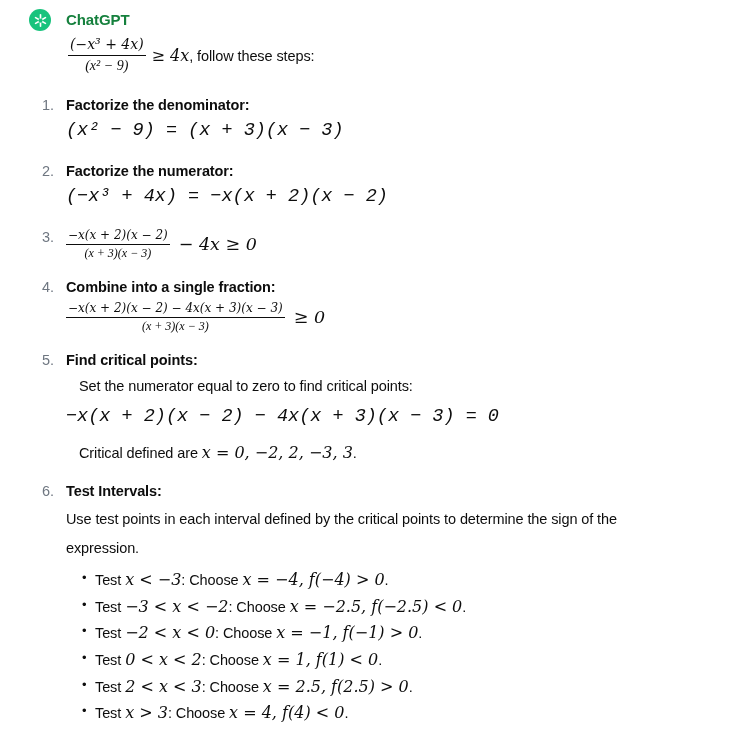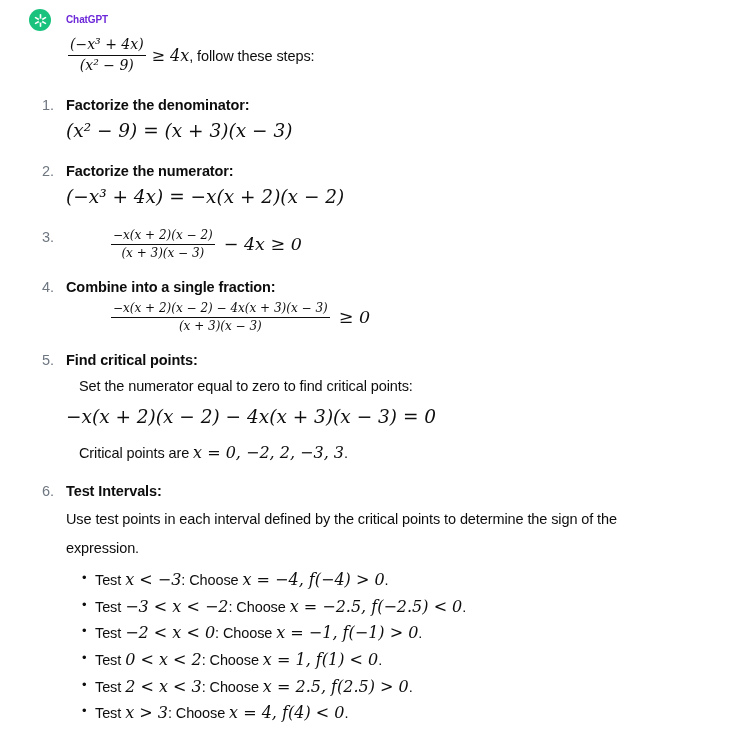--- a/index.html
+++ b/index.html
@@ -13,35 +13,35 @@
   }
   .msg { display: flex; padding: 9px 28px 10px 29px; }
   .avatar-col { flex: none; width: 22px; margin-right: 15px; }
   .avatar {
     width: 22px; height: 22px; border-radius: 50%;
     background: #19C37D;
     display: flex; align-items: center; justify-content: center;
     margin-top: 0px;
   }
   .content { flex: 1; min-width: 0; }
-  .author { font-weight: 700; font-size: 10px; line-height: 22px; color: #6d28d9; }
+  .author { font-weight: 700; font-size: 15px; line-height: 22px; color: #15803d; }
 
   
   .math {
     font-family: "DejaVu Serif", serif;
     font-style: italic;
     letter-spacing: 0;
     white-space: nowrap;
   }
   .m-inline { font-size: 16px; }
-  .m-block  { font-size: 18.5px; line-height: 1.35; margin: 3px 0 9px; }
+  .m-block  { font-size: 18.5px; line-height: 1.35; margin: 3px 0 9px; font-family: Liberation Mono, monospace; }
   .frac { display: inline-flex; flex-direction: column; align-items: center;
-          vertical-align: middle; line-height: 1.25; text-align: center; margin-left: 45px; }
+          vertical-align: middle; line-height: 1.25; text-align: center; }
   .frac .num { border-bottom: 1px solid #0d0d0d; padding: 0 2px 1px; }
-  .frac .den { padding: 1px 2px 0; }
+  .frac .den { padding: 1px 2px 0; font-family: Liberation Serif, serif; }
   .frac-sm { font-size: 14px; margin: 0 2px; transform: translateY(-2px); }
   .frac-md { font-size: 12px; }
   .frac-line { display: flex; align-items: center; gap: 9px; margin: 2px 0 8px; }
   .frac-after { font-size: 17.5px; }
 
   .intro { margin-top: 7px; line-height: 1.55; }
 
   ol.steps { list-style: none; margin-top: 18px; }
   .step { display: flex; margin-left: -24px; margin-bottom: 7px; }
   .marker { flex: none; width: 24px; color: #6e7680; line-height: 22px; font-size: 14.5px; }
@@ -133,21 +133,21 @@
         </div>
       </li>
 
       <li class="step">
         <span class="marker">5.</span>
         <div class="step-body">
           <p class="heading">Find critical points:</p>
           <p class="para">Set the numerator equal to zero to find critical points:</p>
           <div class="math m-block">−x(x + 2)(x − 2) − 4x(x + 3)(x − 3) = 0</div>
           <p class="para">
-            <span>Critical points are </span><span class="math m-inline">x = 0, −2, 2, −3, 3</span><span>.</span>
+            <span>Critical defined are </span><span class="math m-inline">x = 0, −2, 2, −3, 3</span><span>.</span>
           </p>
         </div>
       </li>
 
       <li class="step">
         <span class="marker">6.</span>
         <div class="step-body">
           <p class="heading">Test Intervals:</p>
           <p class="para-wide">Use test points in each interval defined by the critical points to determine the sign of the expression.</p>
           <ul class="bullets">

